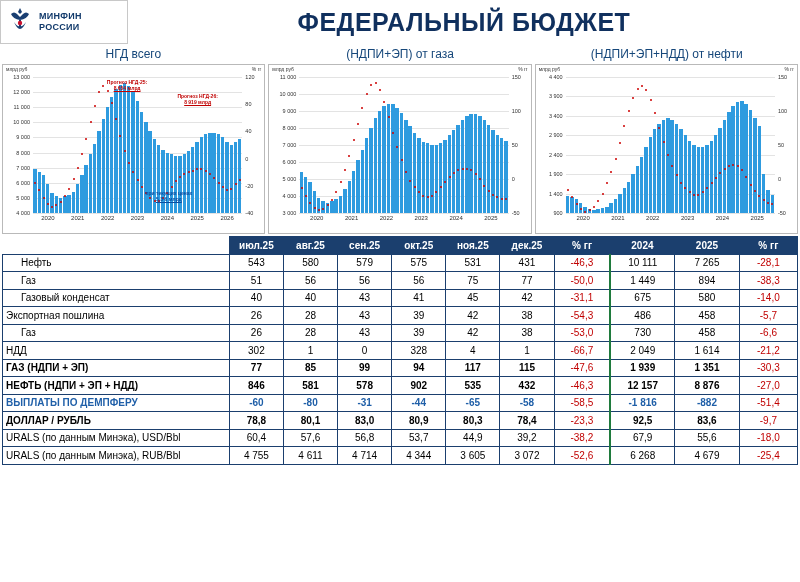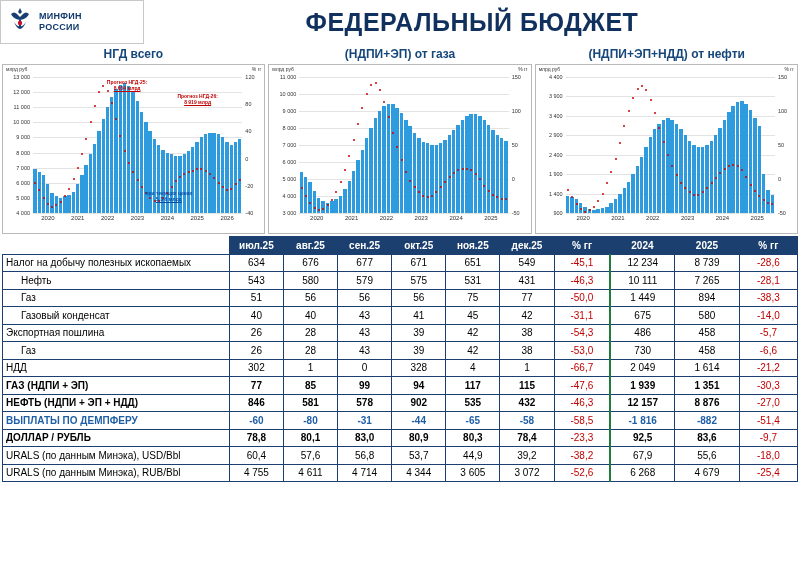--- a/index.html
+++ b/index.html
@@ -1,31 +1,31 @@
 <!DOCTYPE html>
 <html><head>
 <meta charset="utf-8">
 <style>
   html,body{margin:0;padding:0;}
   body{width:800px;height:582px;background:#ffffff;font-family:"Liberation Sans",sans-serif;overflow:hidden;}
   .page{position:relative;width:800px;height:582px;}
 
   
   .header{display:flex;align-items:stretch;height:44px;background:#ffffff;}
-  .logo-box{width:144px;border:1px solid #c8c8c8;display:flex;align-items:center;gap:6px;padding:0 6px;box-sizing:border-box;}
+  .logo-box{width:128px;border:1px solid #c8c8c8;display:flex;align-items:center;gap:6px;padding:0 6px;box-sizing:border-box;}
   .logo-emblem{width:26px;height:30px;flex:0 0 26px;}
   .logo-text{font-size:9px;font-weight:bold;color:#123a6b;line-height:11px;letter-spacing:.3px;}
   .title-box{flex:1;display:flex;align-items:center;justify-content:center;}
   .title-box .t{font-size:25px;font-weight:bold;color:#10305e;letter-spacing:.5px;}
 
   .subtitle{height:22px;background:#16477a;color:#ffffff;display:flex;align-items:center;justify-content:center;font-size:12.5px;font-weight:bold;letter-spacing:.2px;}
 
   
   .chart-titles{display:flex;height:20px;}
-  .chart-titles > div{flex:1;display:flex;align-items:center;justify-content:center;font-size:12px;font-weight:bold;color:#16477a;}
+  .chart-titles > div{flex:1;display:flex;align-items:center;justify-content:center;font-size:12px;font-weight:normal;color:#16477a;}
 
   
   .charts{display:flex;height:170px;padding:0 2px;box-sizing:border-box;gap:3px;}
   .chart{flex:1;position:relative;border:1px solid #b9b9b9;background:#fff;box-sizing:border-box;}
   .chart .cap-l{position:absolute;top:1px;left:3px;font-size:5px;color:#333;}
   .chart .cap-r{position:absolute;top:1px;right:3px;font-size:5px;color:#333;}
   .plot{position:absolute;left:30px;right:22px;top:12px;bottom:20px;}
   .gridline{position:absolute;left:0;right:0;height:1px;background:#e3e3e3;}
   .ylab{position:absolute;right:calc(100% + 3px);font-size:5.5px;color:#333;white-space:nowrap;transform:translateY(-50%);}
   .ylab-r{position:absolute;left:calc(100% + 3px);font-size:5.5px;color:#333;white-space:nowrap;transform:translateY(-50%);}
@@ -517,33 +517,20 @@
           <td class="hdr">сен.25</td>
           <td class="hdr">окт.25</td>
           <td class="hdr">ноя.25</td>
           <td class="hdr">дек.25</td>
           <td class="hdr">% гг</td>
           <td class="hdr">2024</td>
           <td class="hdr">2025</td>
           <td class="hdr">% гг</td>
         </tr>
         <tr>
-          <td class="c-label ">Налог на добычу полезных ископаемых</td>
-          <td class="c-num ">634</td>
-          <td class="c-num ">676</td>
-          <td class="c-num ">677</td>
-          <td class="c-num ">671</td>
-          <td class="c-num ">651</td>
-          <td class="c-num ">549</td>
-          <td class="pct">-45,1</td>
-          <td class="c-num grp-right ">12 234</td>
-          <td class="c-num ">8 739</td>
-          <td class="pct">-28,6</td>
-        </tr>
-        <tr>
           <td class="c-label  ind1">Нефть</td>
           <td class="c-num ">543</td>
           <td class="c-num ">580</td>
           <td class="c-num ">579</td>
           <td class="c-num ">575</td>
           <td class="c-num ">531</td>
           <td class="c-num ">431</td>
           <td class="pct">-46,3</td>
           <td class="c-num grp-right ">10 111</td>
           <td class="c-num ">7 265</td>

